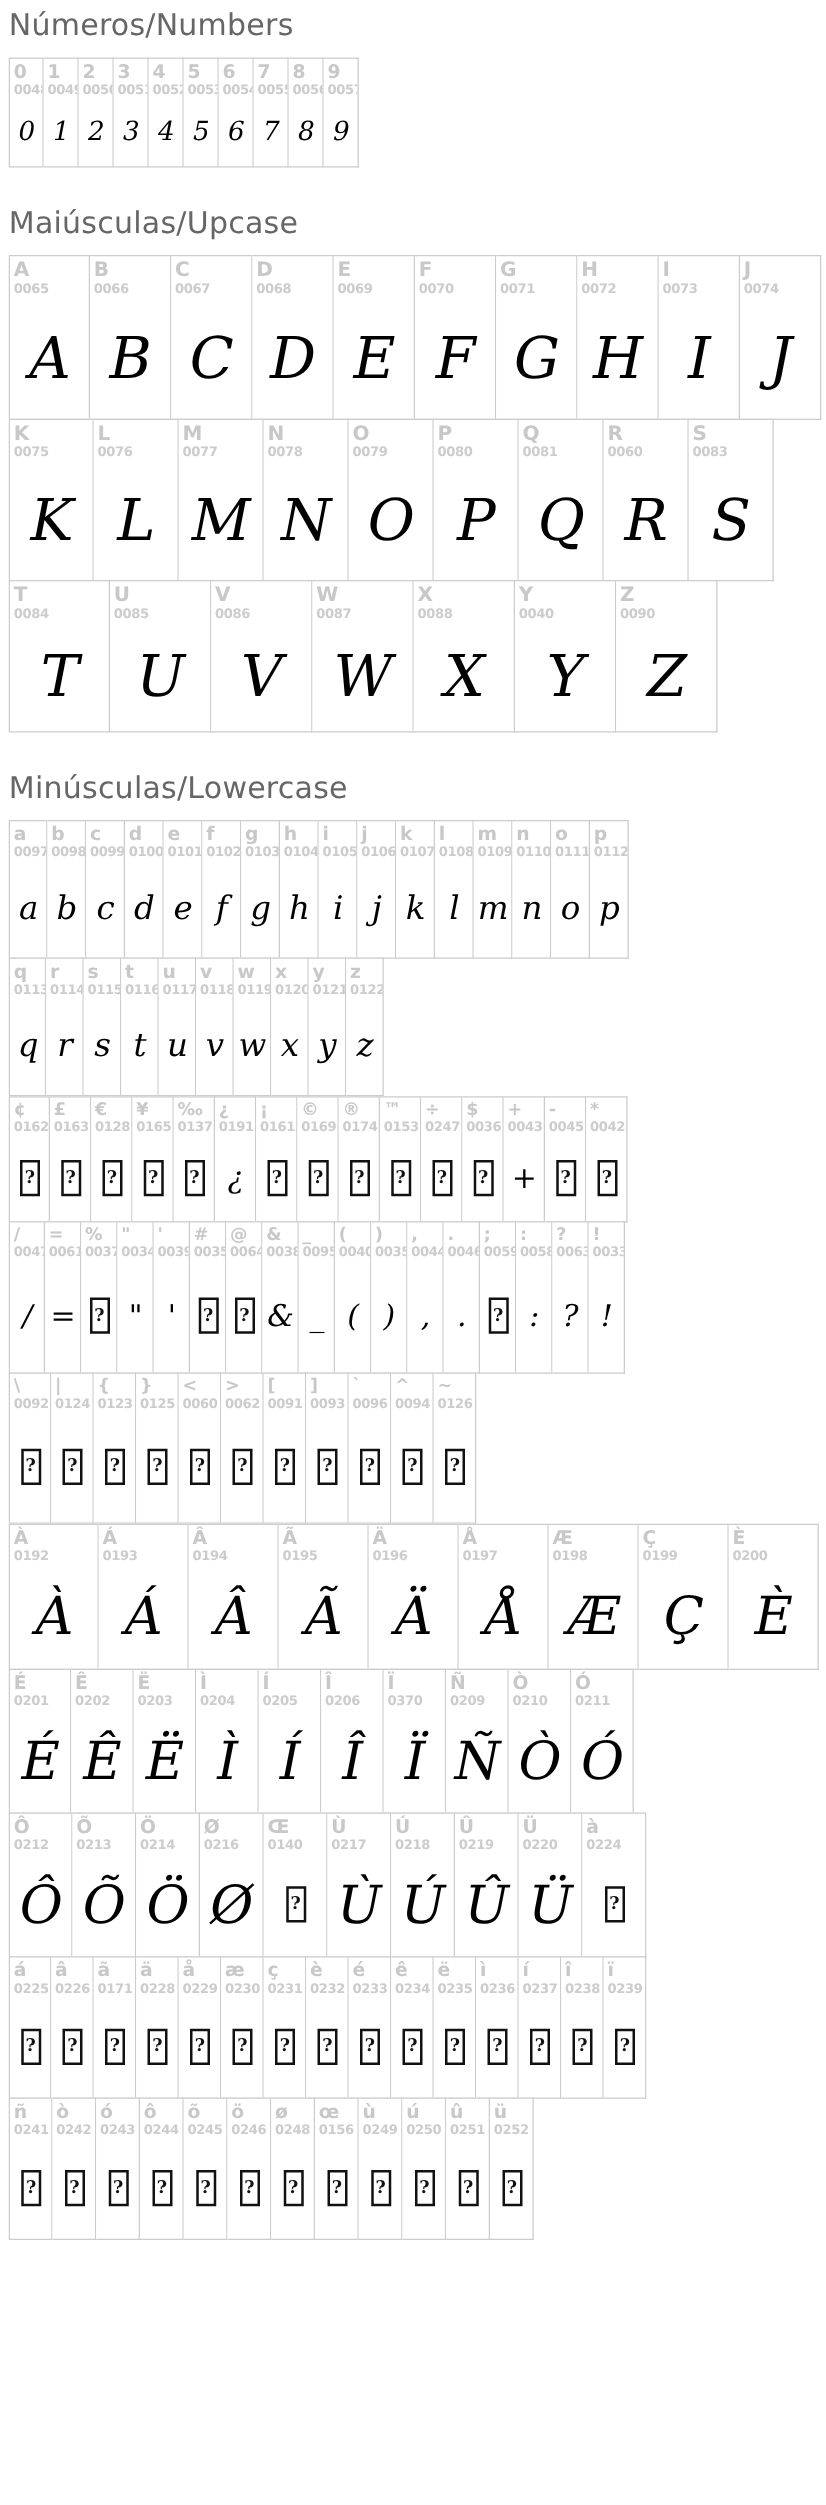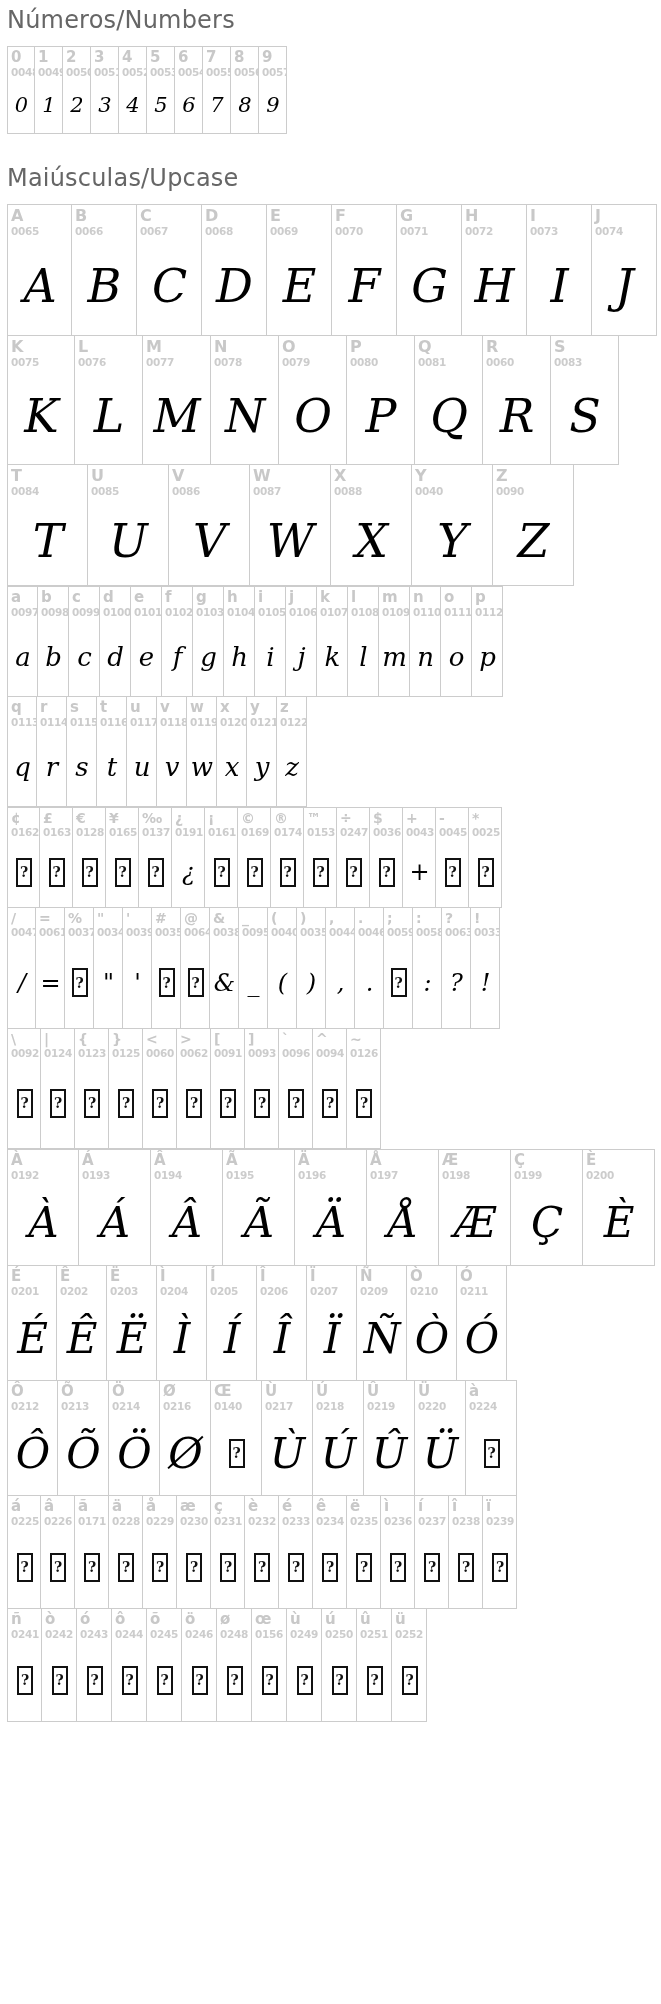--- a/index.html
+++ b/index.html
@@ -283,20 +283,21 @@
   <div class="cell">
     <div class="cell-char">Z</div>
     <div class="cell-code">0090</div>
     <div class="cell-glyph script">Z</div>
   </div>
 </div>
       </div>
   </section>
 
   <section class="section sec-lowercase">
+    <h2 class="title">Minúsculas/Lowercase</h2>
     <div class="rows">
         <div class="row row-0">
   <div class="cell">
     <div class="cell-char">a</div>
     <div class="cell-code">0097</div>
     <div class="cell-glyph script">a</div>
   </div>
 
   <div class="cell">
     <div class="cell-char">b</div>
@@ -558,21 +559,21 @@
   <div class="cell">
     <div class="cell-char">-</div>
     <div class="cell-code">0045</div>
     <div class="cell-glyph">
               <span class="tofu">?</span>
             </div>
   </div>
 
   <div class="cell">
     <div class="cell-char">*</div>
-    <div class="cell-code">0025</div>
+    <div class="cell-code">0042</div>
     <div class="cell-glyph">
               <span class="tofu">?</span>
             </div>
   </div>
 </div>
         <div class="row row-1">
   <div class="cell">
     <div class="cell-char">/</div>
     <div class="cell-code">0047</div>
     <div class="cell-glyph script">/</div>
@@ -863,21 +864,21 @@
   </div>
 
   <div class="cell">
     <div class="cell-char">Î</div>
     <div class="cell-code">0206</div>
     <div class="cell-glyph script">Î</div>
   </div>
 
   <div class="cell">
     <div class="cell-char">Ï</div>
-    <div class="cell-code">0207</div>
+    <div class="cell-code">0370</div>
     <div class="cell-glyph script">Ï</div>
   </div>
 
   <div class="cell">
     <div class="cell-char">Ñ</div>
     <div class="cell-code">0209</div>
     <div class="cell-glyph script">Ñ</div>
   </div>
 
   <div class="cell">

